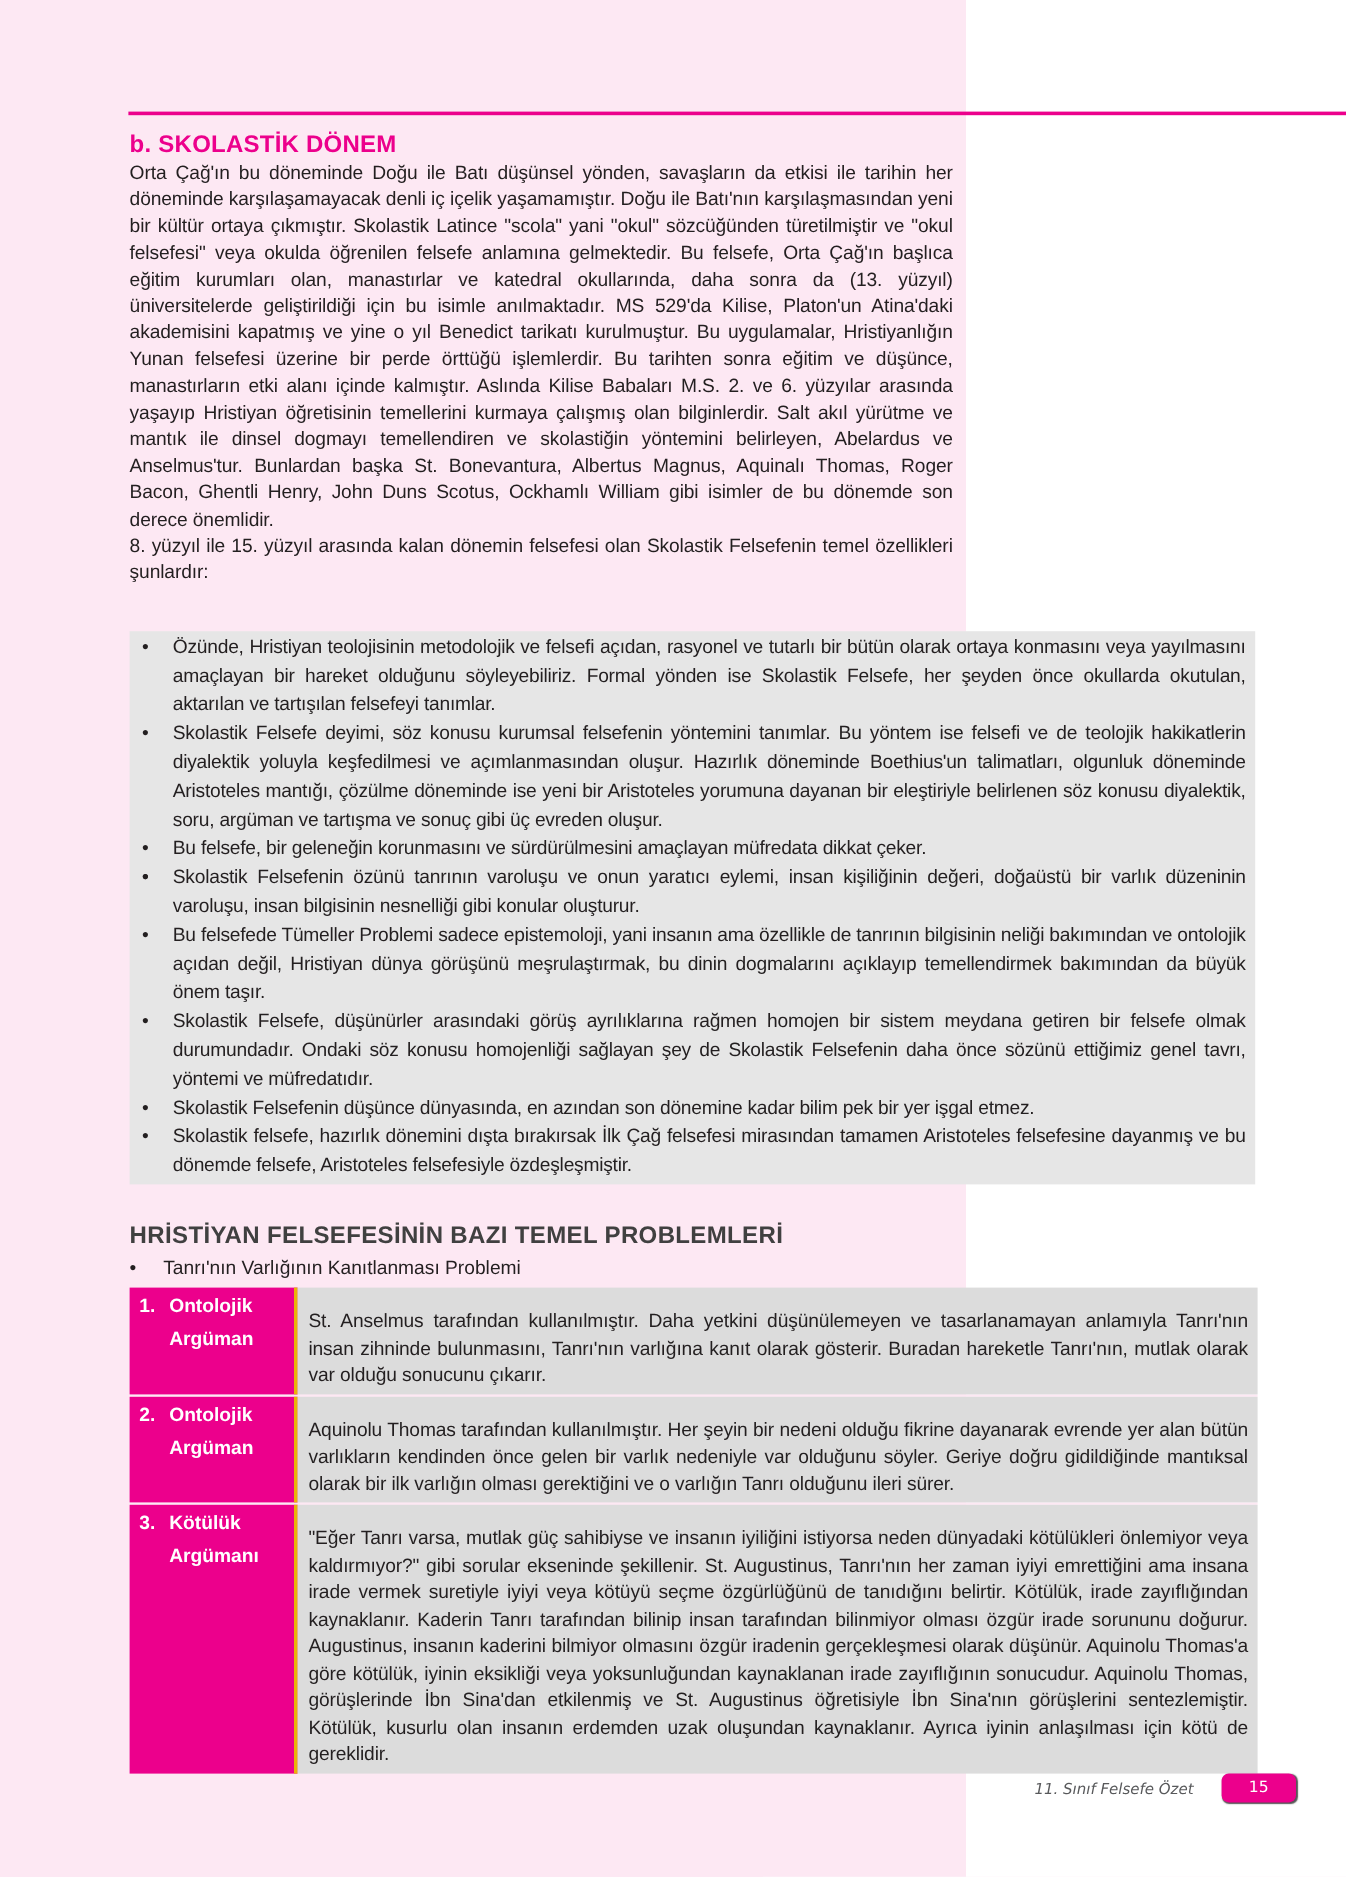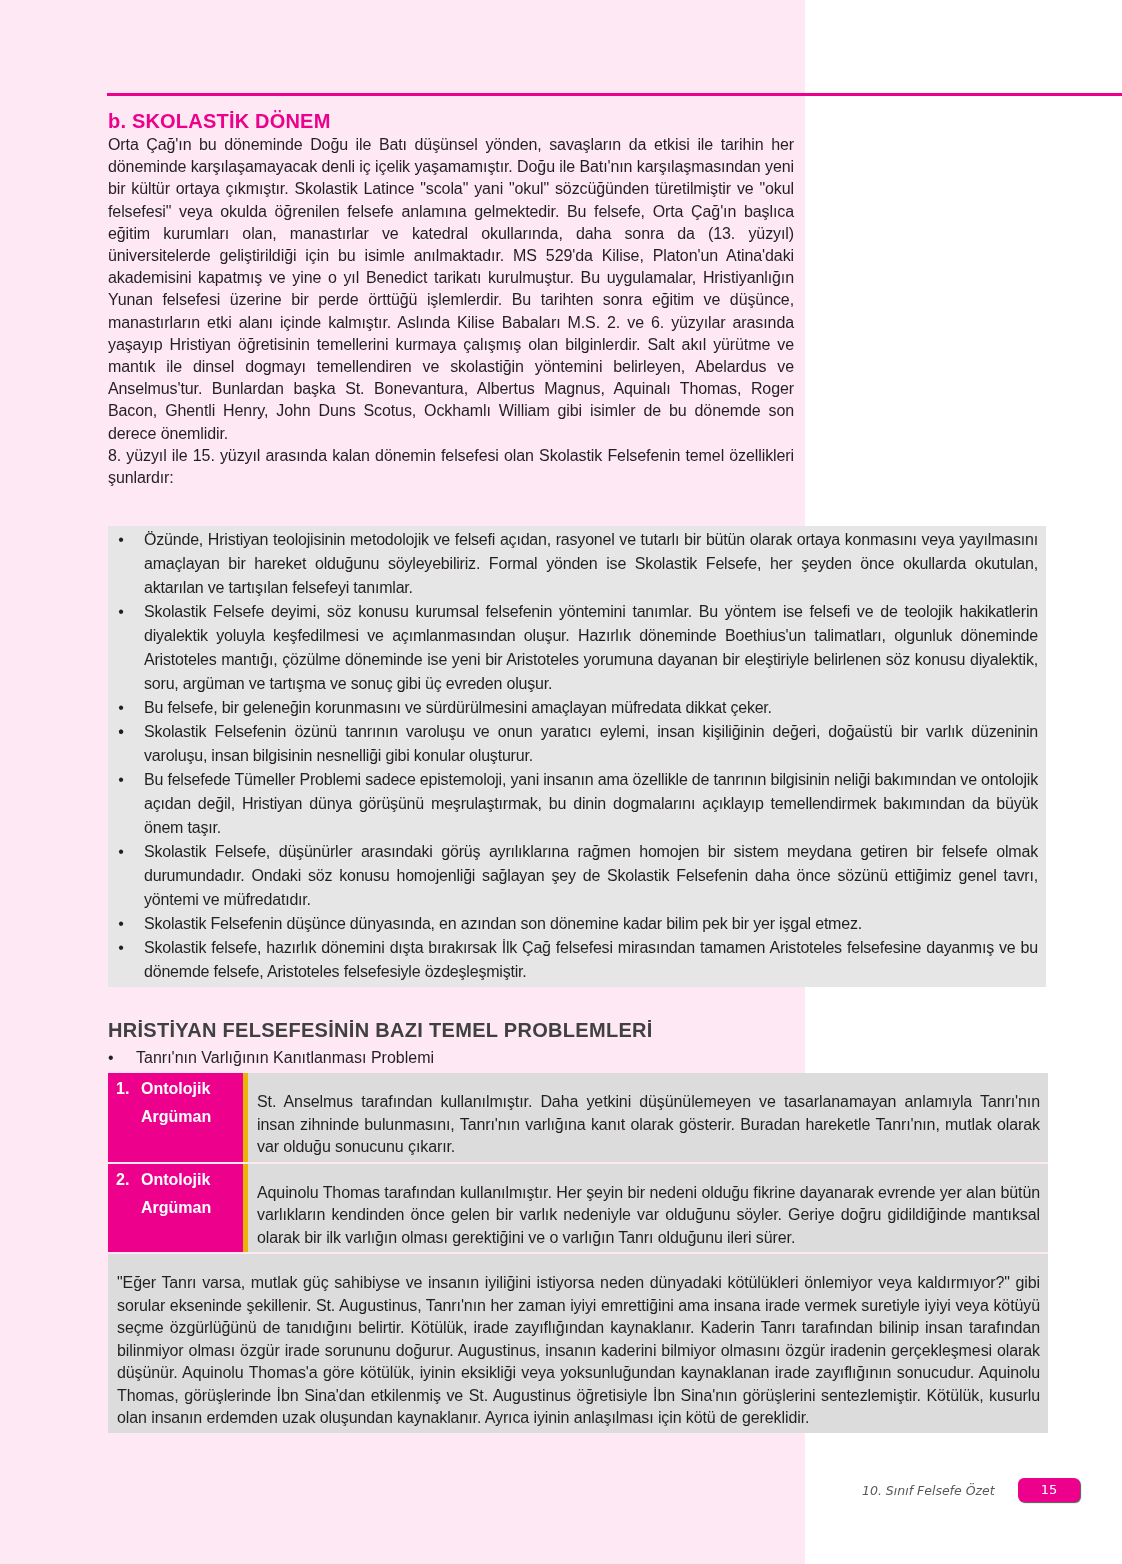--- a/index.html
+++ b/index.html
@@ -51,21 +51,21 @@
     }
     .sub-bullet .dot { display: inline-block; width: 28px; }
     .table {
       position: absolute; left: 108px; top: 1073px; width: 940px;
     }
     .row { display: flex; border-bottom: 2px solid #fde8f3; }
     .row:last-child { border-bottom: none; }
     .cell-label {
       width: 140px; flex: none; background: #ec008c; color: #ffffff;
       font-weight: bold; font-size: 16px; line-height: 28px; padding: 2px 0 2px 8px;
-      box-sizing: border-box; border-right: 5px solid #eab308;
+      box-sizing: border-box; border-right: 3px solid #eab308;
     }
     .cell-label .num { display: inline-block; width: 25px; }
     .cell-label .l2 { padding-left: 25px; display: block; }
     .cell-body {
       flex: 1; background: #dcdcdc; padding: 18px 8px 3px 9px;
       font-size: 16px; line-height: 22.5px; text-align: justify;
       letter-spacing: -0.1px;
     }
     .footer-text {
       position: absolute; left: 862px; top: 1483px;
@@ -122,18 +122,22 @@
     <div class="cell-body">St. Anselmus tarafından kullanılmıştır. Daha yetkini düşünülemeyen ve tasarlanamayan anlamıyla Tanrı'nın insan zihninde bulunmasını, Tanrı'nın varlığına kanıt olarak gösterir. Buradan hareketle Tanrı'nın, mutlak olarak var olduğu sonucunu çıkarır.</div>
   </div>
   <div class="row">
     <div class="cell-label">
       <span class="num">2.</span><span>Ontolojik</span>
       <span class="l2">Argüman</span>
     </div>
     <div class="cell-body">Aquinolu Thomas tarafından kullanılmıştır. Her şeyin bir nedeni olduğu fikrine dayanarak evrende yer alan bütün varlıkların kendinden önce gelen bir varlık nedeniyle var olduğunu söyler. Geriye doğru gidildiğinde mantıksal olarak bir ilk varlığın olması gerektiğini ve o varlığın Tanrı olduğunu ileri sürer.</div>
   </div>
   <div class="row">
+    <div class="cell-label">
+      <span class="num">3.</span><span>Kötülük</span>
+      <span class="l2">Argümanı</span>
+    </div>
     <div class="cell-body">"Eğer Tanrı varsa, mutlak güç sahibiyse ve insanın iyiliğini istiyorsa neden dünyadaki kötülükleri önlemiyor veya kaldırmıyor?" gibi sorular ekseninde şekillenir. St. Augustinus, Tanrı'nın her zaman iyiyi emrettiğini ama insana irade vermek suretiyle iyiyi veya kötüyü seçme özgürlüğünü de tanıdığını belirtir. Kötülük, irade zayıflığından kaynaklanır. Kaderin Tanrı tarafından bilinip insan tarafından bilinmiyor olması özgür irade sorununu doğurur. Augustinus, insanın kaderini bilmiyor olmasını özgür iradenin gerçekleşmesi olarak düşünür. Aquinolu Thomas'a göre kötülük, iyinin eksikliği veya yoksunluğundan kaynaklanan irade zayıflığının sonucudur. Aquinolu Thomas, görüşlerinde İbn Sina'dan etkilenmiş ve St. Augustinus öğretisiyle İbn Sina'nın görüşlerini sentezlemiştir. Kötülük, kusurlu olan insanın erdemden uzak oluşundan kaynaklanır. Ayrıca iyinin anlaşılması için kötü de gereklidir.</div>
   </div>
 </div>
 
-<div class="footer-text">10. Sınıf Felsefe Özet</div>
+<div class="footer-text">11. Sınıf Felsefe Özet</div>
 <div class="page-badge">15</div>
 
 </body></html>

